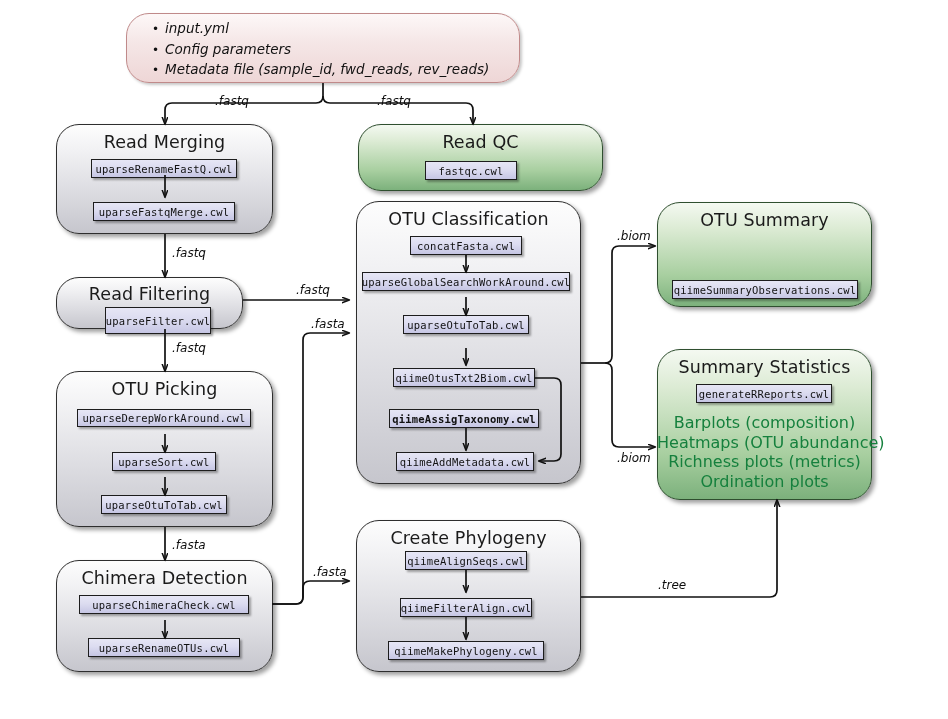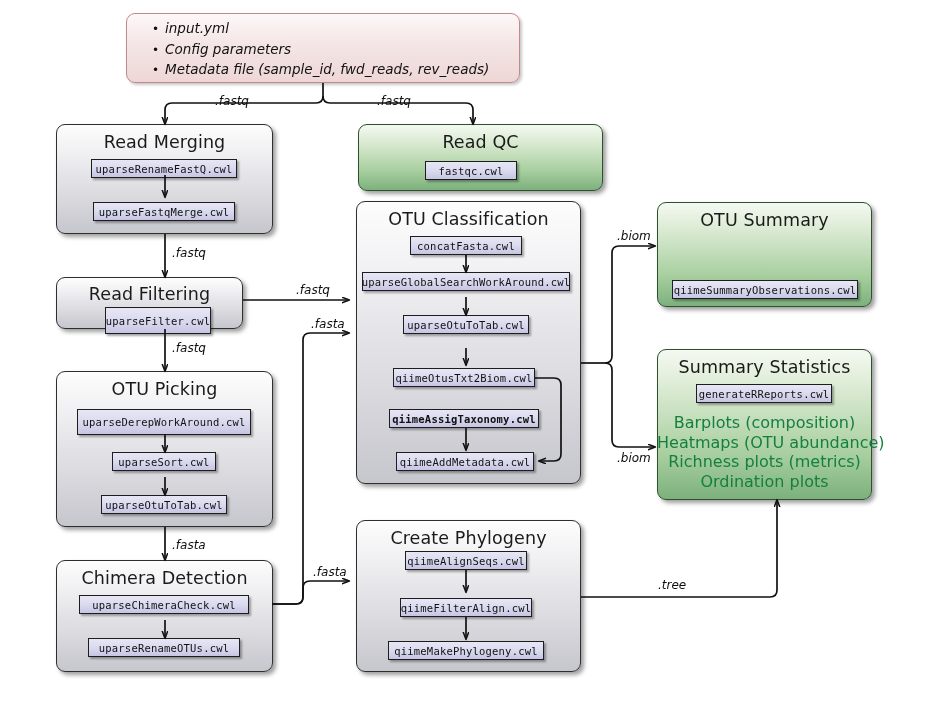--- a/index.html
+++ b/index.html
@@ -27,21 +27,21 @@
     height: 719px;
     pointer-events: none;
     z-index: 5;
   }
 
   
   .stage {
     position: absolute;
     box-sizing: border-box;
     border: 1.6px solid #2e2e2e;
-    border-radius: 9px;
+    border-radius: 23px;
     box-shadow: 3px 3px 4px rgba(0,0,0,0.38);
     z-index: 2;
   }
   .stage.grey {
     background: linear-gradient(to bottom, #fdfdfd 0%, #f2f2f4 22%, #dcdce1 62%, #c6c6cd 100%);
   }
   .stage.green {
     background: linear-gradient(to bottom, #f4f9f1 0%, #dcebd4 25%, #a8cfa0 70%, #7cb17c 100%);
     border-color: #2f4f2f;
   }
@@ -206,21 +206,21 @@
   <div class="cwl" style="left:425px; top:161px; width:92px; height:19px;">fastqc.cwl</div>
 
   <div class="stage grey" style="left:56px; top:277px; width:187px; height:52px;">
     <div class="stage-title" style="top:6px;">Read Filtering</div>
   </div>
   <div class="cwl" style="left:105px; top:307px; width:106px; height:27px;">uparseFilter.cwl</div>
 
   <div class="stage grey" style="left:56px; top:371px; width:217px; height:156px;">
     <div class="stage-title" style="top:7px;">OTU Picking</div>
   </div>
-  <div class="cwl" style="left:77px; top:409px; width:174px; height:26px;">uparseDerepWorkAround.cwl</div>
+  <div class="cwl" style="left:77px; top:409px; width:174px; height:18px;">uparseDerepWorkAround.cwl</div>
   <div class="cwl" style="left:112px; top:452px; width:104px; height:19px;">uparseSort.cwl</div>
   <div class="cwl" style="left:101px; top:495px; width:126px; height:19px;">uparseOtuToTab.cwl</div>
 
   <div class="stage grey" style="left:56px; top:560px; width:217px; height:112px;">
     <div class="stage-title" style="top:7px;">Chimera Detection</div>
   </div>
   <div class="cwl" style="left:79px; top:595px; width:170px; height:19px;">uparseChimeraCheck.cwl</div>
   <div class="cwl" style="left:88px; top:638px; width:152px; height:19px;">uparseRenameOTUs.cwl</div>
 
   <div class="stage grey" style="left:356px; top:201px; width:225px; height:283px;">

